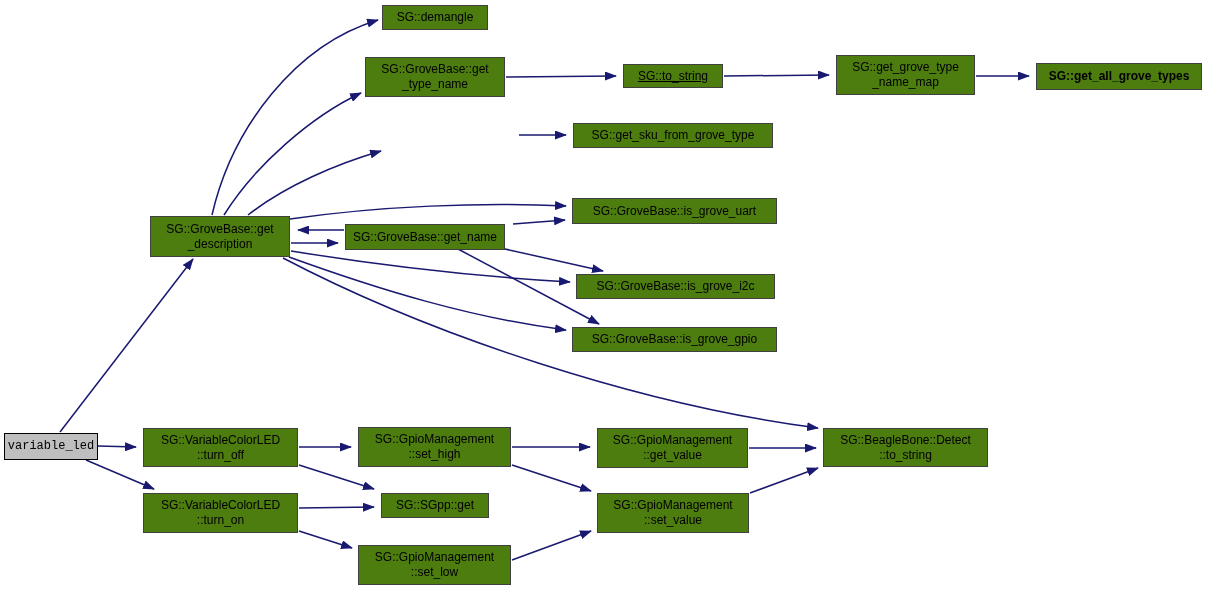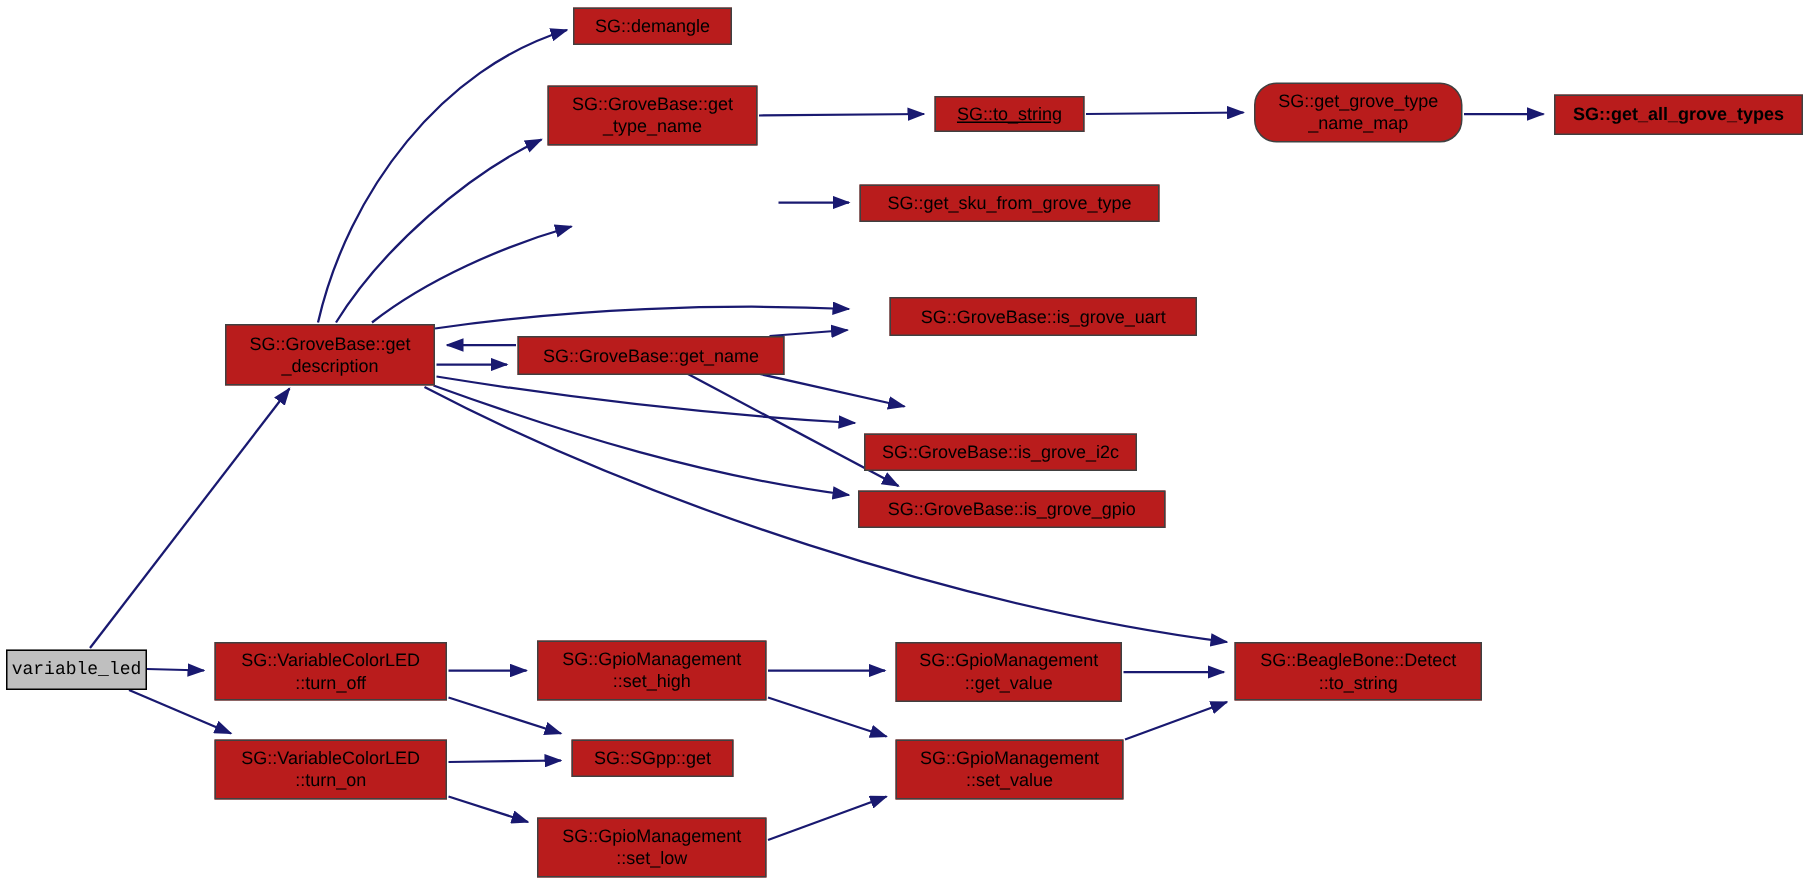--- a/index.html
+++ b/index.html
@@ -3,21 +3,21 @@
 <meta charset="utf-8">
 <style>
   html,body{margin:0;padding:0;background:#ffffff;}
   .graph{
     position:relative;width:1208px;height:591px;background:#ffffff;
     font-family:"Liberation Sans","DejaVu Sans",sans-serif;overflow:hidden;
   }
   .edges{position:absolute;left:0;top:0;width:1208px;height:591px;}
   .node{
     position:absolute;box-sizing:border-box;
-    border:1.5px solid #404040;background:#b91c1c;color:#000000;
+    border:1.5px solid #404040;background:#4d7c0f;color:#000000;
     display:flex;align-items:center;justify-content:center;
     text-align:center;font-size:12px;line-height:15px;
     white-space:pre-line;cursor:pointer;z-index:2;
   }
   .node--hl{background:#bfbfbf;border-color:#000000;cursor:default;}
 </style>
 </head>
 <body>
 
 <div class="graph">
@@ -66,32 +66,32 @@
 _description</div>
 
   <div class="node" style="left:382px;top:5px;width:106px;height:25px;">SG::demangle</div>
 
   <div class="node" style="left:365px;top:57px;width:140px;height:40px;">SG::GroveBase::get
 _type_name</div>
 
 
   <div class="node" style="left:623px;top:64px;width:100px;height:24px;text-decoration:underline;">SG::to_string</div>
 
-  <div class="node" style="left:836px;top:55px;width:139px;height:40px;border-radius:15px;">SG::get_grove_type
+  <div class="node" style="left:836px;top:55px;width:139px;height:40px;">SG::get_grove_type
 _name_map</div>
 
   <div class="node" style="left:1036px;top:63px;width:166px;height:27px;font-weight:bold;">SG::get_all_grove_types</div>
 
   <div class="node" style="left:573px;top:123px;width:200px;height:25px;">SG::get_sku_from_grove_type</div>
 
-  <div class="node" style="left:572px;top:198px;width:205px;height:26px;margin-left:21px;">SG::GroveBase::is_grove_uart</div>
+  <div class="node" style="left:572px;top:198px;width:205px;height:26px;">SG::GroveBase::is_grove_uart</div>
 
-  <div class="node" style="left:345px;top:224px;width:178px;height:26px;">SG::GroveBase::get_name</div>
+  <div class="node" style="left:345px;top:224px;width:160px;height:26px;">SG::GroveBase::get_name</div>
 
-  <div class="node" style="left:576px;top:289px;width:182px;height:25px;">SG::GroveBase::is_grove_i2c</div>
+  <div class="node" style="left:576px;top:274px;width:199px;height:25px;">SG::GroveBase::is_grove_i2c</div>
 
   <div class="node" style="left:572px;top:327px;width:205px;height:25px;">SG::GroveBase::is_grove_gpio</div>
 
   <div class="node" style="left:143px;top:428px;width:155px;height:39px;">SG::VariableColorLED
 ::turn_off</div>
 
   <div class="node" style="left:358px;top:427px;width:153px;height:40px;">SG::GpioManagement
 ::set_high</div>
 
   <div class="node" style="left:597px;top:428px;width:151px;height:40px;">SG::GpioManagement

